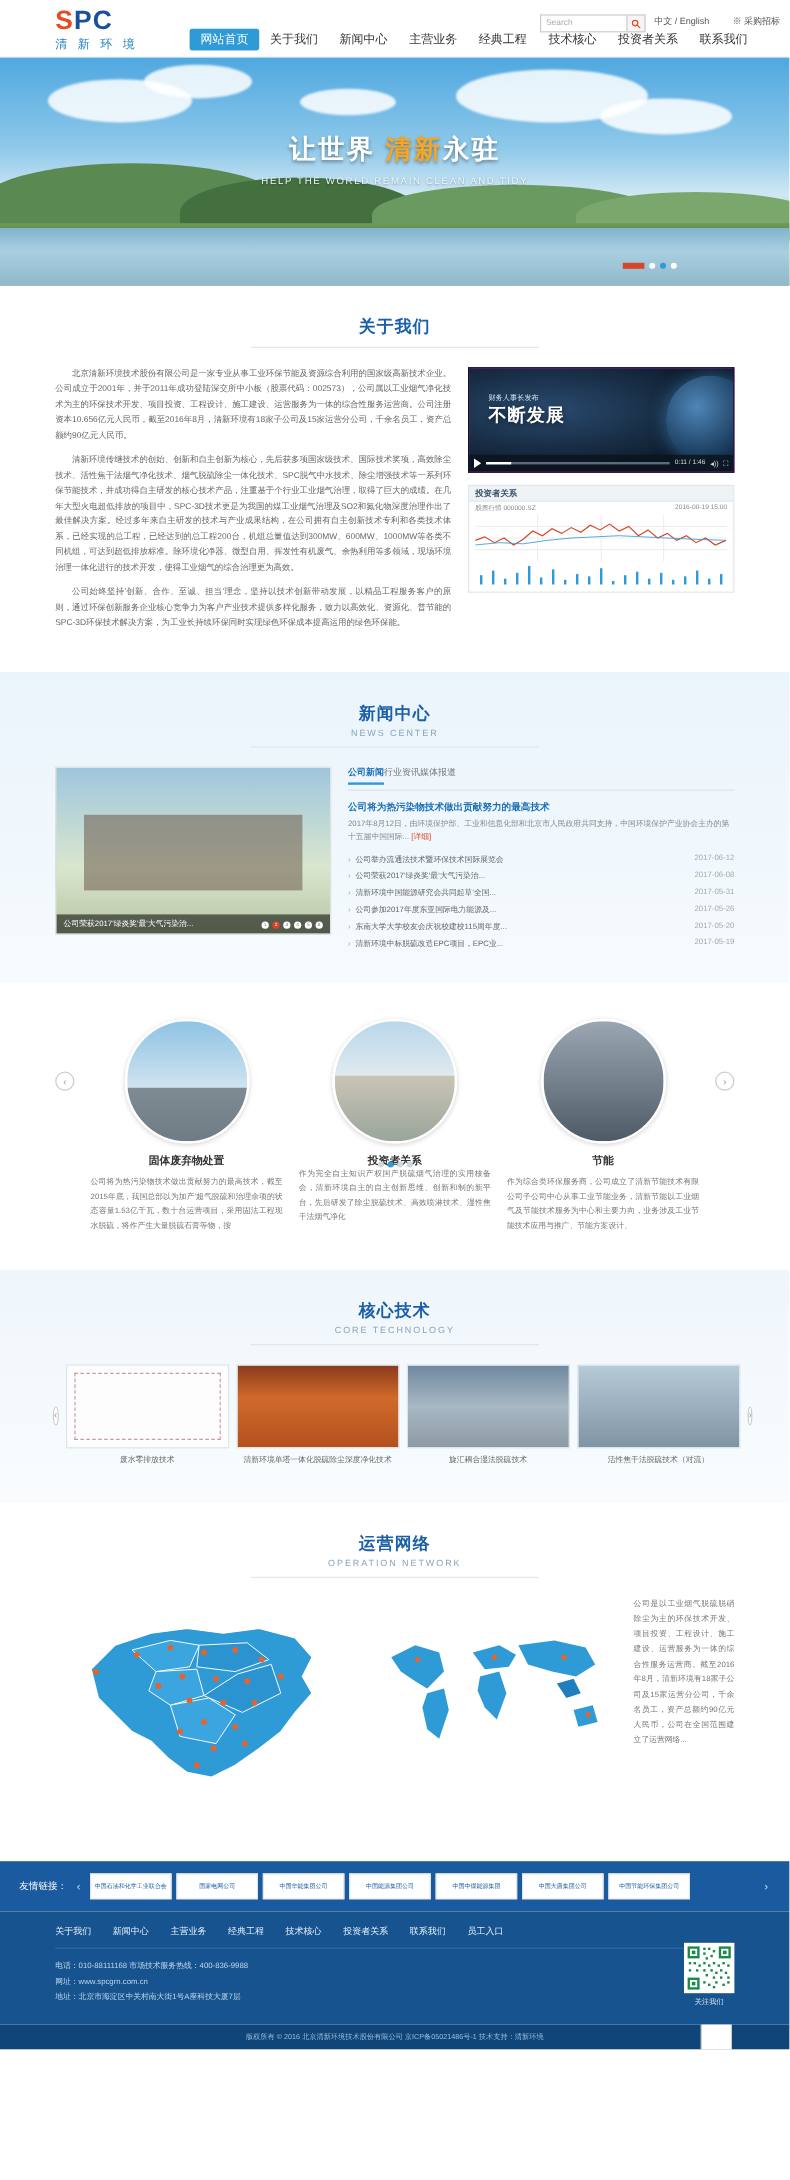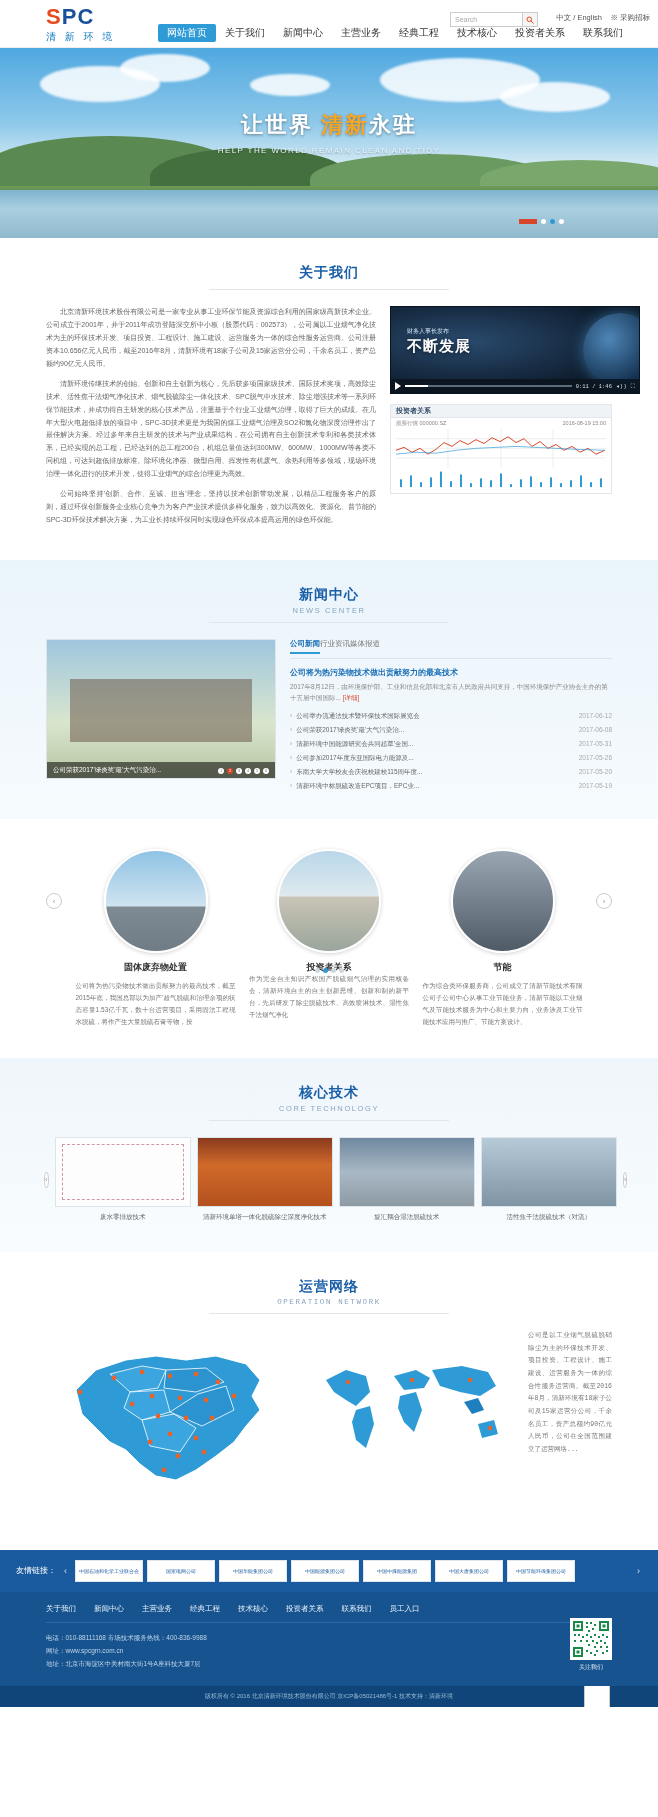--- a/index.html
+++ b/index.html
@@ -30,21 +30,21 @@
   .search-wrap { position:absolute; right:120px; top:12px; display:flex; }
   .search-box {
     width:72px; height:15px; border:1px solid #ccc; border-right:none; background:#fff;
     font-size:7px; color:#aaa; padding:0 4px; line-height:13px;
   }
   .search-btn {
     width:16px; height:15px; border:1px solid #ccc; background:#f5f5f5;
     display:flex; align-items:center; justify-content:center; cursor:pointer;
   }
   .search-btn svg { width:8px; height:8px; }
-  .lang { position:absolute; right:56px; top:13px; font-size:7.5px; color:#555; }
+  .lang { position:absolute; right:67px; top:13px; font-size:7.5px; color:#555; }
   .weixin { position:absolute; right:8px; top:13px; font-size:7.5px; color:#555; }
 
   
   .hero {
     position:relative; height:190px; overflow:hidden;
     background: linear-gradient(to bottom, #4fa8e0 0%, #8fc9ea 40%, #cfe7f3 60%, #b8d8c8 75%, #6e9a5e 100%);
   }
   .cloud { position:absolute; background:rgba(255,255,255,0.85); border-radius:50%; filter: blur(1px); }
   .c1 { width:120px; height:36px; left:40px; top:18px; }
   .c2 { width:90px; height:28px; left:120px; top:6px; }
@@ -81,23 +81,22 @@
   .sec-title .cn { font-size:14px; color:#1a5fa8; font-weight:bold; letter-spacing:1px; }
   .sec-title .en { font-size:7.5px; color:#8aa4bd; letter-spacing:1.6px; margin-top:2px; }
   .sec-title .rule { width:240px; height:1px; background:#dfe6ec; margin:7px auto 0; position:relative; }
 
   
   .about-wrap { display:flex; gap:14px; }
   .about-text { width:330px; }
   .about-text p { margin:0 0 7px; font-size:7px; line-height:1.85; color:#666; text-align:justify; text-indent:14px; }
   .about-right { width:222px; }
   .video {
-    width:250px; height:88px; background:#a21caf; position:relative; overflow:hidden;
+    width:222px; height:88px; background:#a21caf; position:relative; overflow:hidden;
     border:1px solid #0a1420;
-    font-family:Liberation Mono, monospace;
   }
   .video .vbg {
     position:absolute; inset:0;
     background: radial-gradient(ellipse at 30% 40%, #2a4a6e 0%, #0d1c2c 70%);
   }
   .video .earth {
     position:absolute; right:-18px; top:6px; width:74px; height:74px; border-radius:50%;
     background: radial-gradient(circle at 35% 35%, #4e86b8, #13304e 70%);
     box-shadow:0 0 14px rgba(80,160,220,.5);
   }
@@ -184,21 +183,21 @@
   .core-item { width:136px; }
   .core-thumb { width:136px; height:70px; border:1px solid #dde4ea; overflow:hidden; position:relative; background:#fff; }
   .core-thumb.t1 { background:#fdfdfd; }
   .core-thumb.t1 .diag { position:absolute; inset:6px; border:1px dashed #c9a; }
   .core-thumb.t2 { background:linear-gradient(to bottom,#8a3a1e,#d06a2a 40%,#b4501e); }
   .core-thumb.t3 { background:linear-gradient(to bottom,#6f89a0,#a8b8c4 50%,#8d9aa4); }
   .core-thumb.t4 { background:linear-gradient(to bottom,#b7cad8,#7f94a4); }
   .core-cap { font-size:6.5px; color:#666; text-align:center; margin-top:5px; line-height:1.5; }
 
   
-  .net-sec { padding:26px 46px 40px;font-family:Liberation Mono, monospace; }
+  .net-sec { padding:26px 46px 40px; }
   .net-row { display:flex; gap:16px; align-items:flex-start; }
   .map-cn { width:250px; height:180px; position:relative; }
   .map-world { width:200px; height:110px; position:relative; margin-top:22px; }
   .net-text { width:150px; }
   .net-text p { font-size:6.5px; color:#777; line-height:1.95; text-align:justify; margin:0; }
   .mini-card {
     position:absolute; right:48px; bottom:-4px; width:26px; height:32px; border:1px solid #ccc; background:#fff;
   }
 
   

